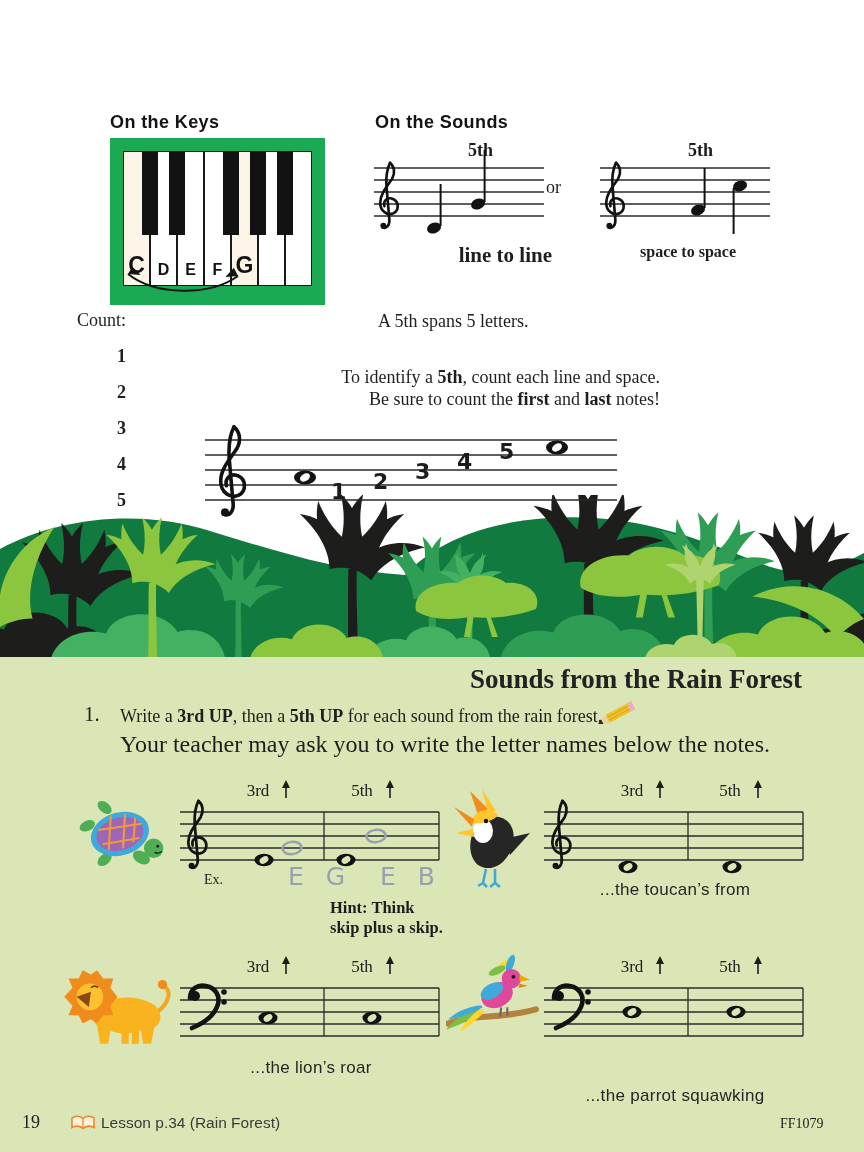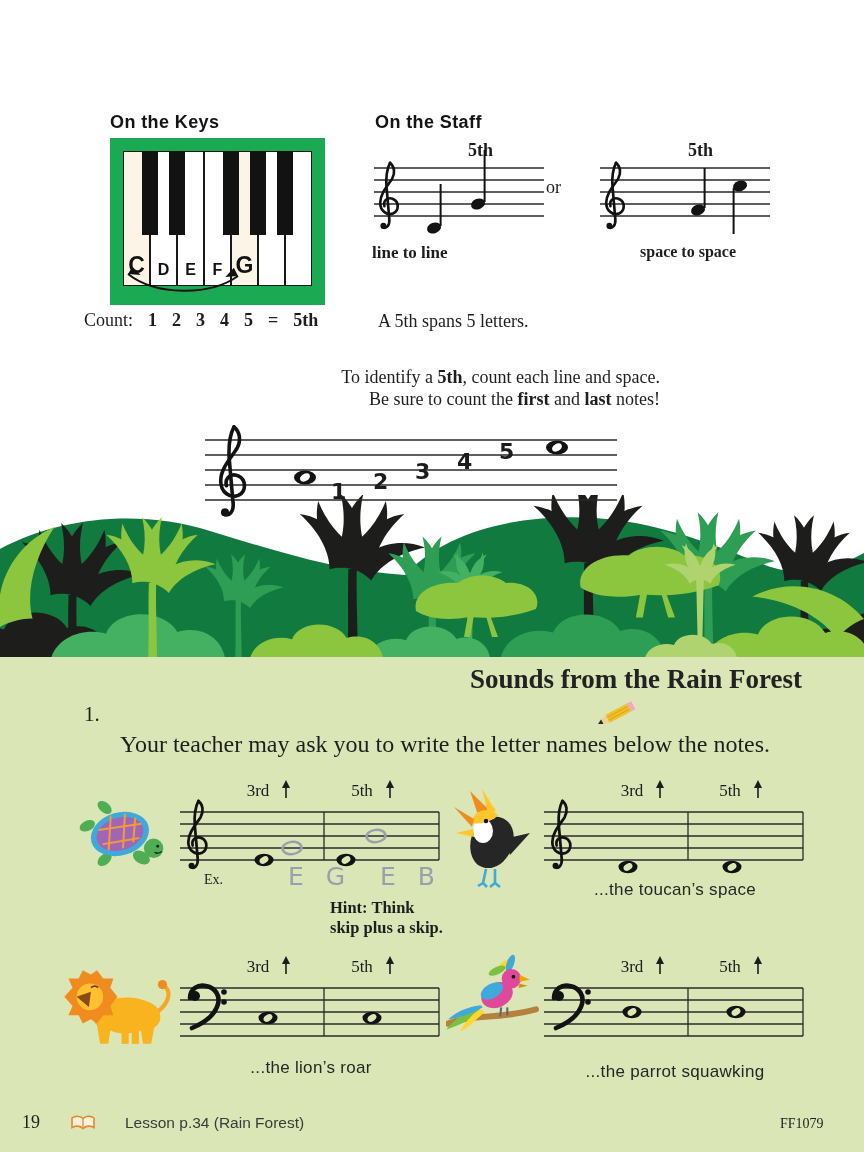--- a/index.html
+++ b/index.html
@@ -12,38 +12,38 @@
   .subhead{font-family:"Liberation Sans",sans-serif;font-weight:bold;font-size:18px;letter-spacing:.4px;color:#141414;}
   
   #kb-frame{left:110px;top:138px;width:215px;height:167px;background:#1ca953;}
   #kb-keys{position:absolute;left:13px;top:13px;width:189px;height:148px;}
   .wkey{position:absolute;top:0;width:27px;height:135px;background:#fff;border:1.5px solid #191919;box-sizing:border-box;}
   .wkey.hl{background:#fcf5e7;}
   .bkey{position:absolute;top:0;width:16px;height:84px;background:#121212;z-index:2;}
   .keylabel{position:absolute;bottom:6px;width:100%;text-align:center;font-family:"Liberation Sans",sans-serif;font-weight:bold;color:#111;}
   .keylabel.big{font-size:23px;}
   .keylabel.small{font-size:16px;}
-  #count-row{left:84px;top:310px;font-size:18px;display:flex;gap:15px;align-items:flex-end;}
+  #count-row{left:77px;top:310px;font-size:18px;display:flex;gap:15px;align-items:flex-end;flex-direction:column;}
   #count-row .n{font-weight:bold;}
   #span-note{left:378px;top:311px;font-size:18px;}
   #identify{left:250px;top:366px;width:410px;text-align:right;font-size:18px;line-height:22px;}
   
   #panel{left:0;top:657px;width:864px;height:495px;background:#dbe6b6;}
   #jungle{left:0;top:495px;width:864px;height:162px;z-index:1;}
   #rf-heading{left:360px;top:664px;width:442px;text-align:right;font-size:27px;font-weight:bold;color:#222;z-index:2;}
   #item-number{left:84px;top:702px;font-size:21px;z-index:2;}
   #instr1{left:120px;top:706px;font-size:18px;z-index:2;}
   #instr2{left:120px;top:731px;font-size:24px;z-index:2;}
   .caption{font-family:"Liberation Sans",sans-serif;font-size:17px;letter-spacing:.3px;color:#262626;text-align:center;}
   .answers{font-family:"DejaVu Sans",sans-serif;font-size:25px;color:#97a0ac;word-spacing:14px;margin-left:48px;}
   #hint{left:330px;top:898px;font-size:16.5px;font-weight:bold;line-height:20px;z-index:2;}
   #ex-label{left:204px;top:872px;font-size:14px;z-index:2;}
   #footer-page{left:22px;top:1112px;font-size:18px;z-index:2;}
   #footer-lesson{left:70px;top:1114px;display:flex;align-items:center;gap:5px;z-index:2;}
-  #footer-lesson span{font-family:"Liberation Sans",sans-serif;font-size:15.5px;color:#3a3a3a;margin-left:24px;}
+  #footer-lesson span{font-family:"Liberation Sans",sans-serif;font-size:15.5px;color:#3a3a3a;}
   #footer-cat{left:780px;top:1116px;font-size:14px;z-index:2;}
   svg text{font-family:"Liberation Serif",serif;fill:#1c1c1c;}
   svg .numtxt{font-family:"DejaVu Sans",sans-serif;font-weight:bold;font-size:22px;}
 </style>
 </head>
 <body>
 
 <svg style="position:absolute;width:0;height:0" aria-hidden="true">
   <defs>
     <g id="g-treble">
@@ -93,21 +93,21 @@
       <path d="M8,9 L14,30 L20,30 L12,8 Z"></path>
     </g>
     <path id="bush" d="M-52,18 C-58,-2 -38,-14 -20,-9 C-14,-24 14,-24 22,-10 C42,-16 56,2 48,18 Z"></path>
   </defs>
 </svg>
 
 <div id="page">
 
 
   <div class="abs subhead" style="left:110px;top:112px">On the Keys</div>
-  <div class="abs subhead" style="left:375px;top:112px">On the Staff</div>
+  <div class="abs subhead" style="left:375px;top:112px">On the Sounds</div>
 
   <div id="kb-frame" class="abs">
     <div id="kb-keys">
       <div class="wkey hl" style="left:0">
           <div class="keylabel big">C</div>
         </div>
       <div class="wkey" style="left:27px">
           <div class="keylabel small">D</div>
         </div>
       <div class="wkey" style="left:54px">
@@ -178,21 +178,21 @@
     <use href="#g-treble" transform="translate(4,22) scale(0.7)"></use>
     <g>
       <ellipse cx="100" cy="72" rx="7.2" ry="5.2" fill="#121212" transform="rotate(-20 100 72)"></ellipse>
       <line x1="106.6" y1="70" x2="106.6" y2="30" stroke="#121212" stroke-width="2"></line>
     </g>
     <g>
       <ellipse cx="142" cy="48" rx="7.2" ry="5.2" fill="#121212" transform="rotate(-20 142 48)"></ellipse>
       <line x1="135.6" y1="50" x2="135.6" y2="96" stroke="#121212" stroke-width="2"></line>
     </g>
   </svg>
-  <div class="abs serif b" style="left:372px;top:243px;width:180px;text-align:left;font-size:17px">line to line</div>
+  <div class="abs serif b" style="left:372px;top:243px;width:180px;text-align:right;font-size:21px">line to line</div>
   <div class="abs serif b" style="left:598px;top:243px;width:180px;text-align:center;font-size:16px">space to space</div>
   <div id="span-note" class="abs">A 5th spans 5 letters.</div>
 
   <div id="identify" class="abs">
     <div><span>To identify a </span><span class="b">5th</span><span>, count each line and space.</span></div>
     <div><span>Be sure to count the </span><span class="b">first</span><span> and </span><span class="b">last</span><span> notes!</span></div>
   </div>
 
   <svg class="abs" style="left:205px;top:418px;z-index:2" width="420" height="112" viewBox="0 0 420 112">
     <g stroke="#2a2a2a" stroke-width="1.5">
@@ -252,20 +252,21 @@
     <g fill="#aed36f">
       <use href="#tpalm" transform="translate(700,152) scale(1.1)"></use>
       <use href="#bush" transform="translate(692,158) scale(0.9)"></use>
     </g>
   </svg>
 
   <div id="panel" class="abs"></div>
 
   <div id="rf-heading" class="abs">Sounds from the Rain Forest</div>
   <div id="item-number" class="abs">1.</div>
+  <div id="instr1" class="abs"><span>Write a </span><span class="b">3rd UP</span><span>, then a </span><span class="b">5th UP</span><span> for each sound from the rain forest.</span></div>
   <div id="instr2" class="abs">Your teacher may ask you to write the letter names below the notes.</div>
 
   <svg class="abs" style="left:592px;top:692px;z-index:2" width="52" height="42" viewBox="0 0 52 42">
     <g transform="translate(6,32) rotate(-28)">
       <path d="M0,0 L5,-2.6 L5,2.6 Z" fill="#2a2a2a"></path>
       <path d="M5,-2.6 L11,-4.5 L11,4.5 L5,2.6 Z" fill="#e9d3a0"></path>
       <rect x="11" y="-4.5" width="24" height="9" fill="#f2c128"></rect>
       <line x1="11" y1="-1.5" x2="35" y2="-1.5" stroke="#d8a81c" stroke-width="1"></line>
       <line x1="11" y1="1.6" x2="35" y2="1.6" stroke="#d8a81c" stroke-width="1"></line>
       <rect x="35" y="-4.5" width="5" height="9" fill="#f0a9c0"></rect>
@@ -356,21 +357,21 @@
       <line x1="4" y1="60" x2="263" y2="60"></line>
         <line x1="4" y1="72" x2="263" y2="72"></line>
       <line x1="4" y1="84" x2="263" y2="84"></line>
       <line x1="148" y1="36" x2="148" y2="84"></line>
         <line x1="263" y1="36" x2="263" y2="84"></line>
     </g>
     <use href="#g-treble" transform="translate(8,22) scale(0.72)"></use>
     <use href="#g-wnote-g" transform="translate(88,91)"></use>
     <use href="#g-wnote-g" transform="translate(192,91)"></use>
   </svg>
-  <div class="abs caption" style="left:540px;top:880px;width:270px;z-index:2">...the toucan’s space</div>
+  <div class="abs caption" style="left:540px;top:880px;width:270px;z-index:2">...the toucan’s from</div>
 
   <svg class="abs" style="left:60px;top:956px;z-index:2" width="118" height="94" viewBox="0 0 115 92">
     <path d="M96,54 C106,46 110,34 101,29" stroke="#f5a623" stroke-width="4" fill="none" stroke-linecap="round"></path>
     <circle cx="100" cy="28" r="4.5" fill="#ef8c1f"></circle>
     <path d="M34,50 C52,38 76,38 92,48 C100,54 100,66 92,70 L89,86 L81,86 L79,73 C67,77 57,77 49,73 L47,86 L39,86 L36,68 C30,62 30,56 34,50 Z" fill="#f8b31f"></path>
     <rect x="60" y="72" width="7" height="14" fill="#f8b31f"></rect>
     <rect x="70" y="72" width="7" height="14" fill="#f8b31f"></rect>
     <polygon points="56,40 49,49 52,58 42,58 36,66 30,62 22,66 18,58 8,58 12,49 4,40 12,31 8,22 18,22 22,14 30,18 36,14 42,22 52,22 49,31" fill="#f08c1e"></polygon>
     <circle cx="29" cy="40" r="13" fill="#fdc12f"></circle>
     <path d="M16,40 L30,35 L28,50 Z" fill="#8a4a17"></path>
@@ -438,21 +439,21 @@
       <line x1="4" y1="60" x2="263" y2="60"></line>
         <line x1="4" y1="72" x2="263" y2="72"></line>
       <line x1="4" y1="84" x2="263" y2="84"></line>
       <line x1="148" y1="36" x2="148" y2="84"></line>
         <line x1="263" y1="36" x2="263" y2="84"></line>
     </g>
     <use href="#g-bass" transform="translate(14,36)"></use>
     <use href="#g-wnote-g" transform="translate(92,60)"></use>
     <use href="#g-wnote-g" transform="translate(196,60)"></use>
   </svg>
-  <div class="abs caption" style="left:540px;top:1062px;width:270px;z-index:2">...the parrot squawking</div>
+  <div class="abs caption" style="left:540px;top:1086px;width:270px;z-index:2">...the parrot squawking</div>
 
   <div id="footer-page" class="abs">19</div>
   <div id="footer-lesson" class="abs">
     <svg width="26" height="18" viewBox="0 0 26 18">
       <path d="M2,4 C5,1.5 10,1.5 13,4.5 C16,1.5 21,1.5 24,4 L24,13.5 C21,11.5 16,11.5 13,14.5 C10,11.5 5,11.5 2,13.5 Z" fill="#fdf2da" stroke="#e8872e" stroke-width="1.6"></path>
       <line x1="13" y1="4.5" x2="13" y2="14.5" stroke="#e8872e" stroke-width="1.2"></line>
     </svg>
     <span>Lesson p.34 (Rain Forest)</span>
   </div>
   <div id="footer-cat" class="abs">FF1079</div>

